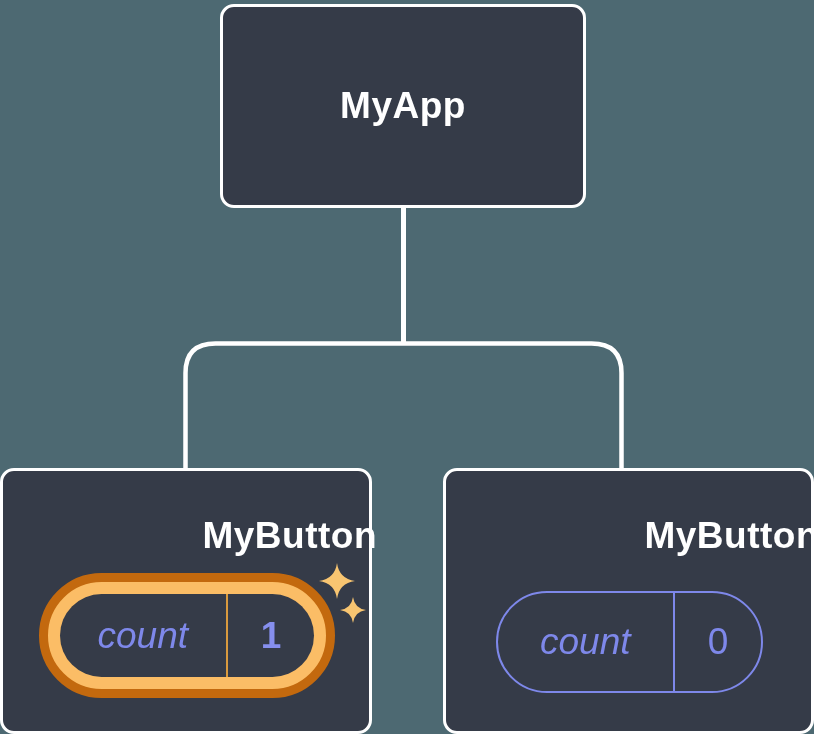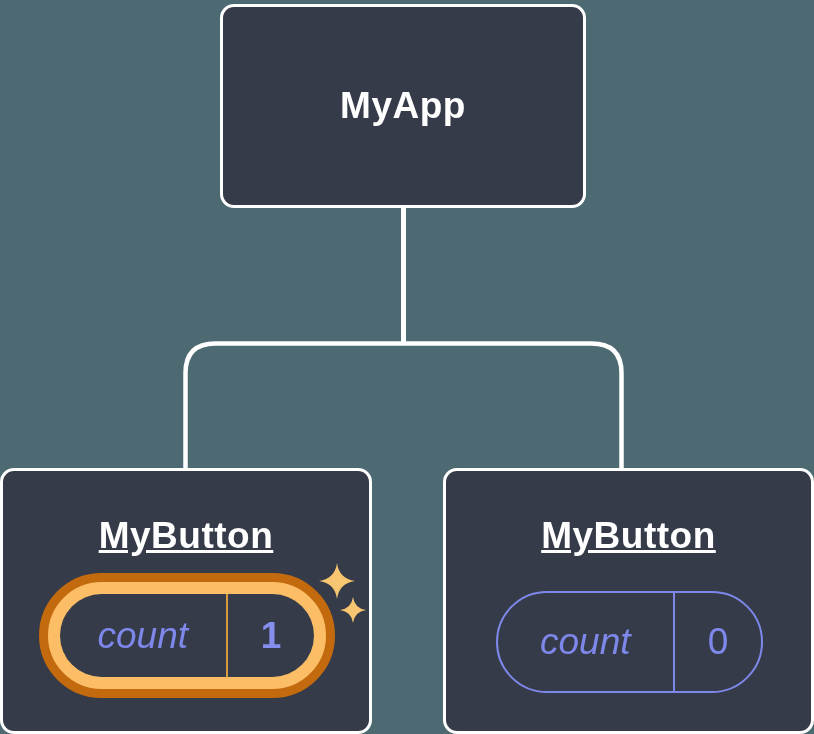--- a/index.html
+++ b/index.html
@@ -42,27 +42,26 @@
     font-weight: 600;
     letter-spacing: 0.5px;
     color: var(--title_text, #ffffff);
   }
 
   .node-child-left  { left: 0px;   top: 468px; width: 372px; height: 266px; }
   .node-child-right { left: 443px; top: 468px; width: 371px; height: 266px; }
 
   .child-title {
     position: absolute;
-    left: 0; top: 44px;
+    left: 8px; top: 44px;
     width: 100%;
-    text-align: center;
+    text-align: right;
     font-size: 37px;
     font-weight: 600;
     letter-spacing: 0.5px;
-    text-decoration: underline;
   }
 
   
   .pill-highlighted {
     position: absolute;
     left: 36px; top: 102px;
     width: 296px; height: 125px;
     box-sizing: border-box;
     border: 9px solid var(--ring_dark_orange, #c3690e);
     background: var(--ring_gold, #fbbd66);

